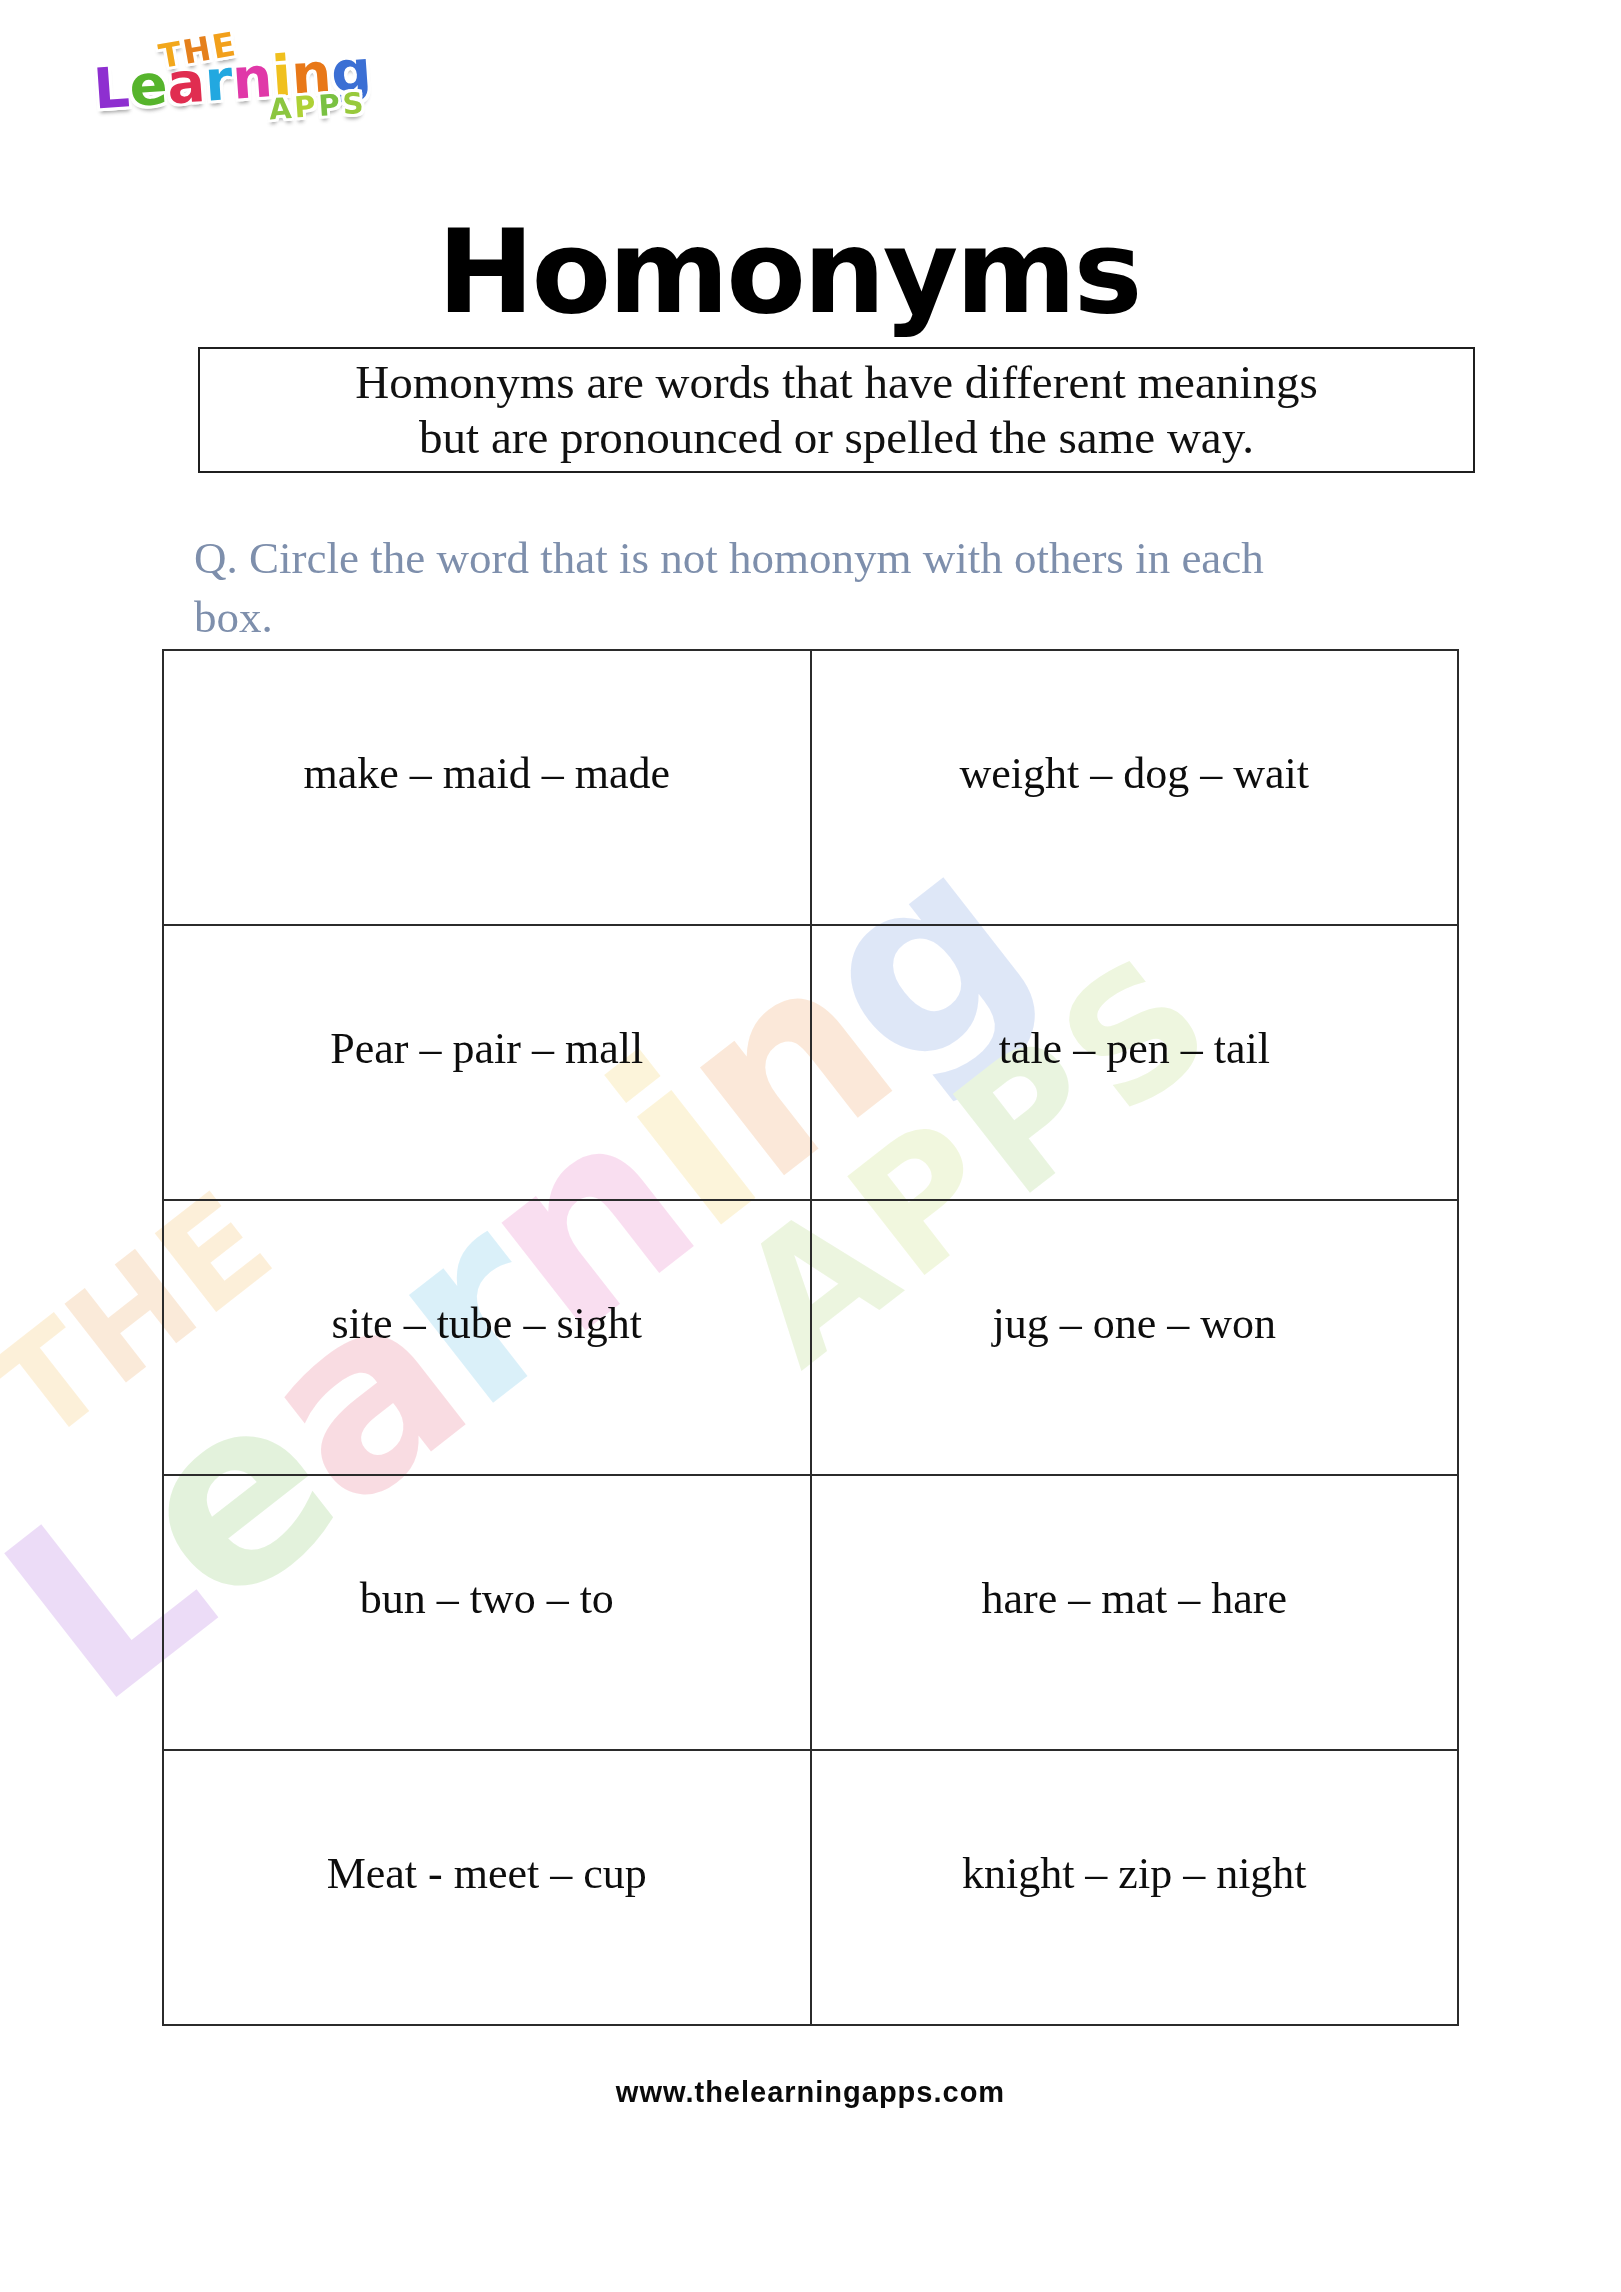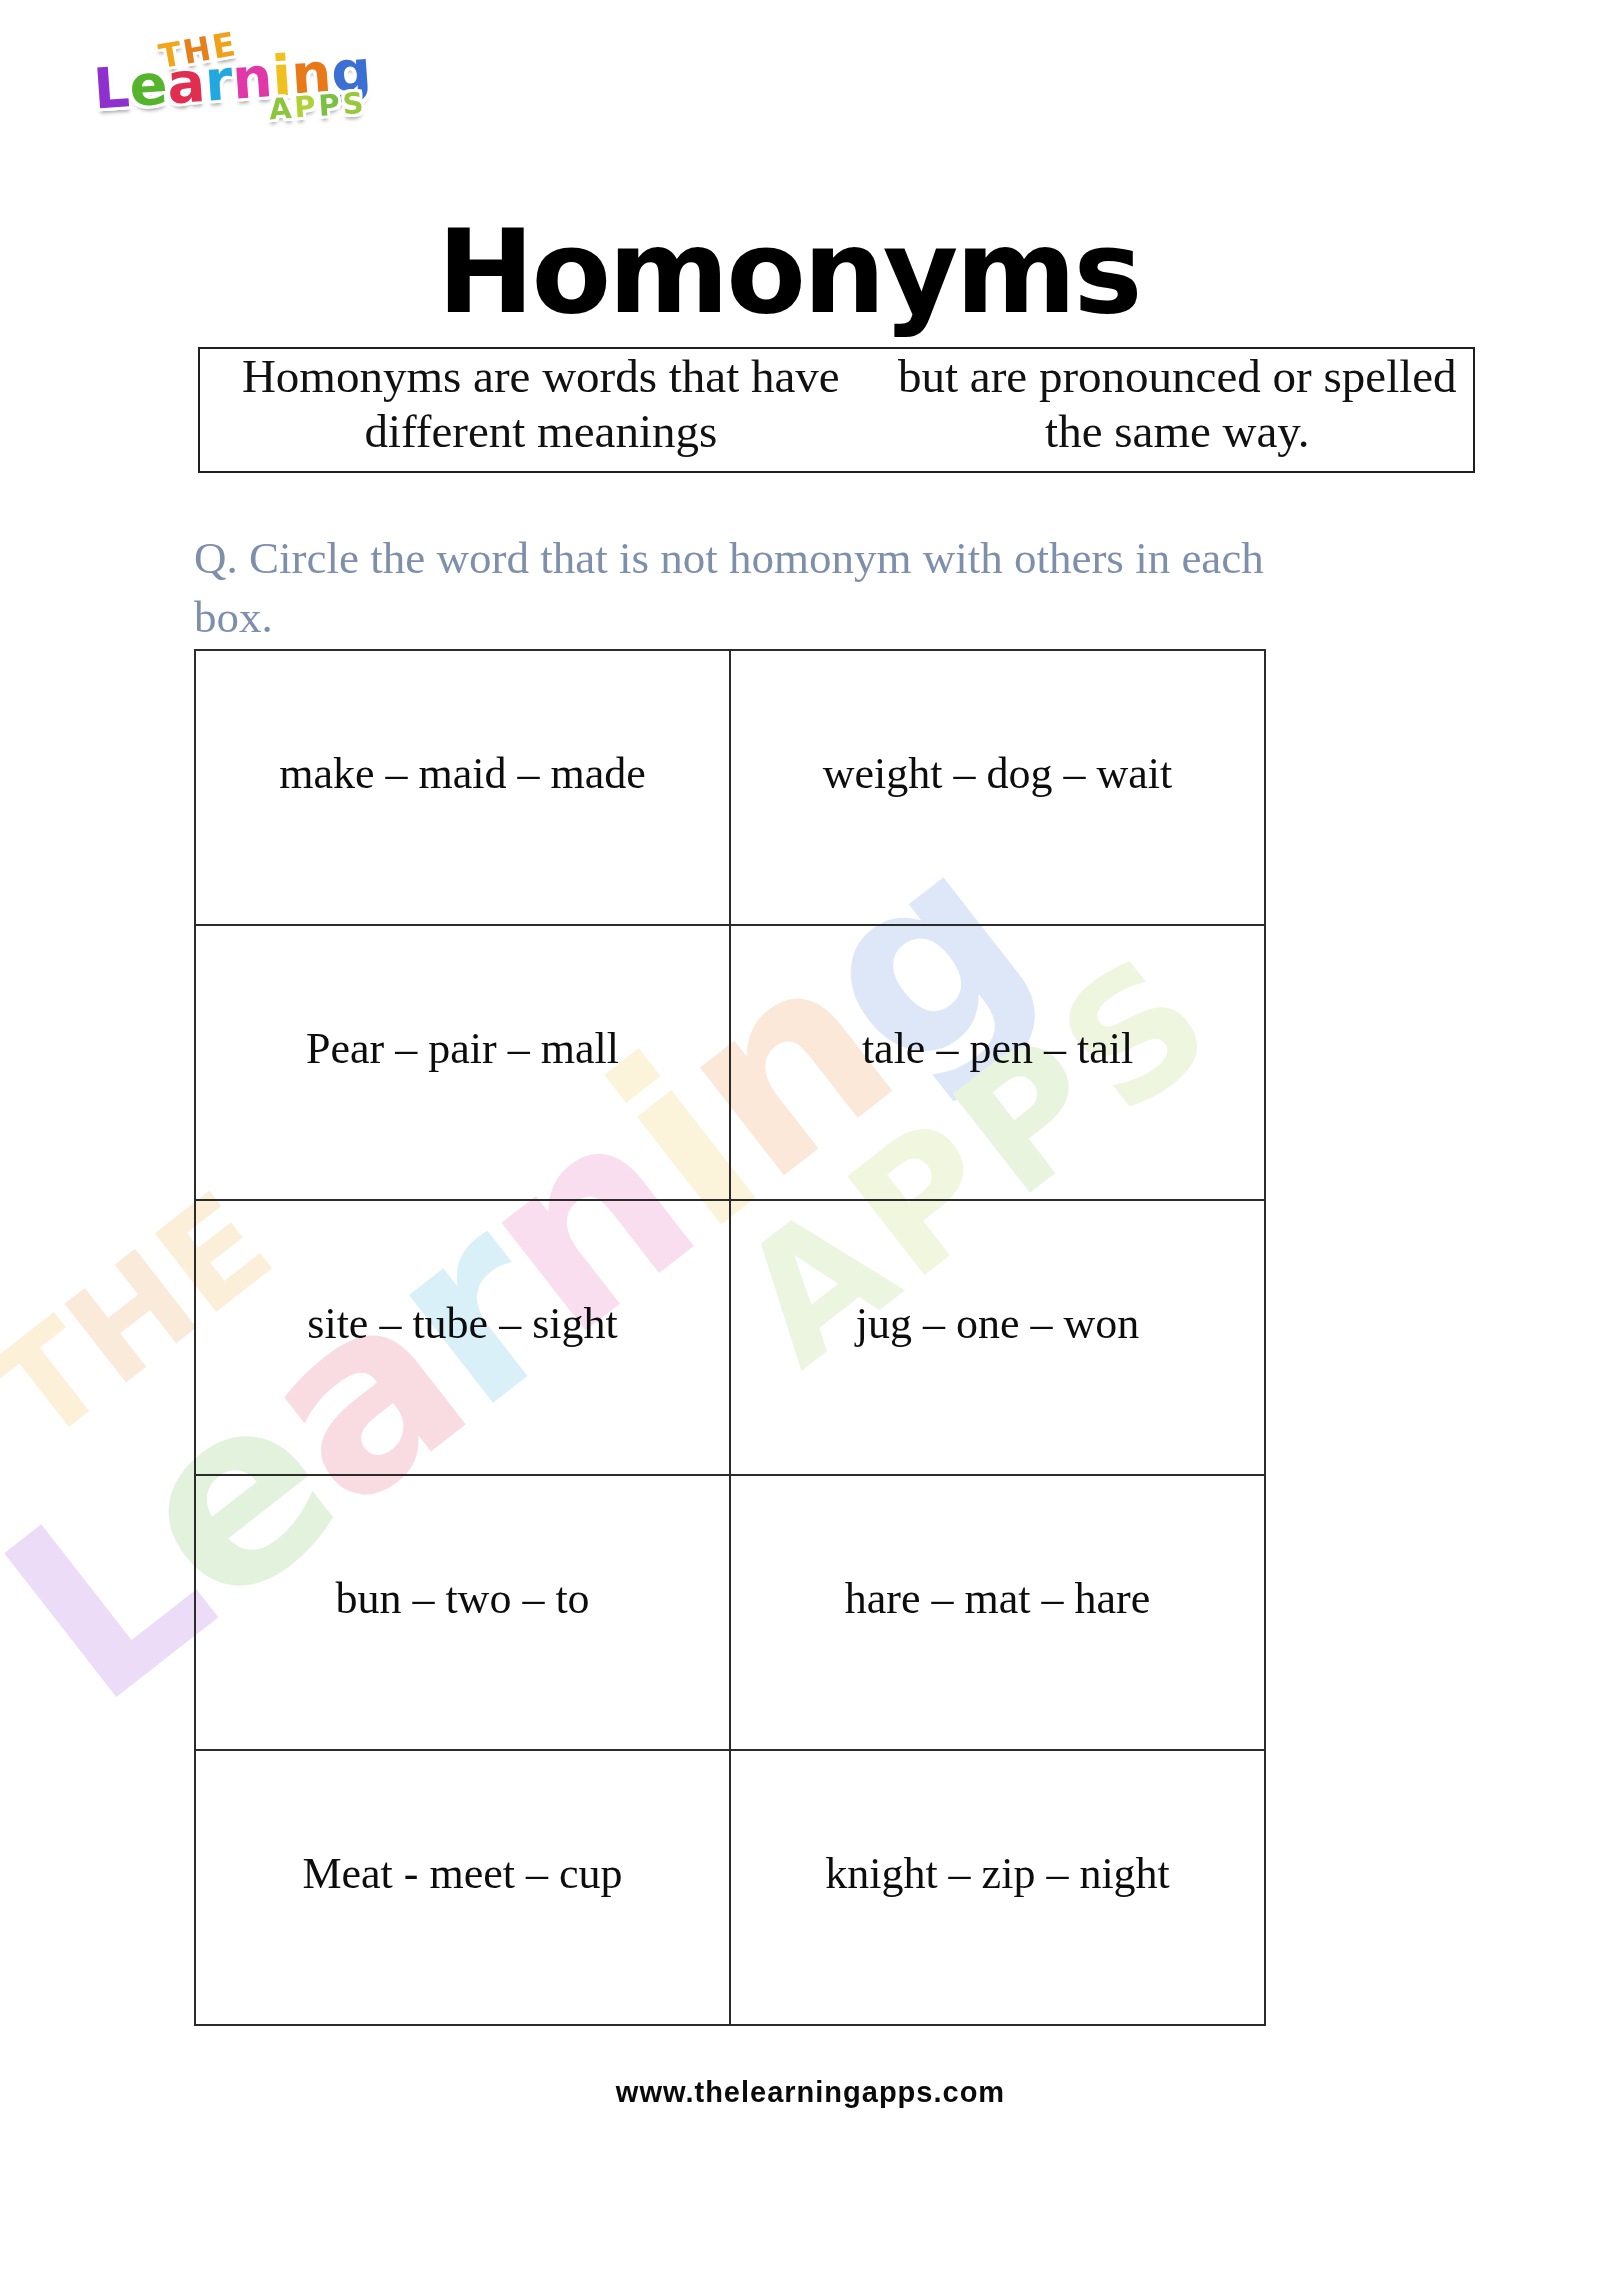--- a/index.html
+++ b/index.html
@@ -48,40 +48,39 @@
     text-align:center;
     font-family:"DejaVu Sans",sans-serif;font-weight:bold;
     font-size:116px;letter-spacing:-2.9px;color:#000;
     z-index:2;
   }
 
   
   .defbox{
     position:absolute;left:198px;top:347px;width:1277px;height:126px;
     border:2.9px solid #1f1f1f;box-sizing:border-box;
-    display:flex;flex-direction:row;justify-content:center;
+    display:flex;flex-direction:column;justify-content:center;
     text-align:center;
     font-size:47px;line-height:1.18;color:#111;
     z-index:2;background:transparent;
   }
 
   
   .question{
     position:absolute;left:194px;top:529px;width:1235px;
     font-size:45px;line-height:1.32;color:#7e8fac;
     z-index:2;
   }
 
   
   table.words{
     position:absolute;left:162px;top:649px;
-    width:1072px;height:1377px;
+    width:1297px;height:1377px;
     border-collapse:collapse;table-layout:fixed;
     z-index:2;
-    margin-left:32px;
   }
   table.words td{
     width:50%;height:229px;
     border:2px solid #2b2b2b;
     text-align:center;vertical-align:middle;
     font-size:44px;color:#0d0d0d;
     background:transparent;
     padding-bottom:29px;
   }
 

